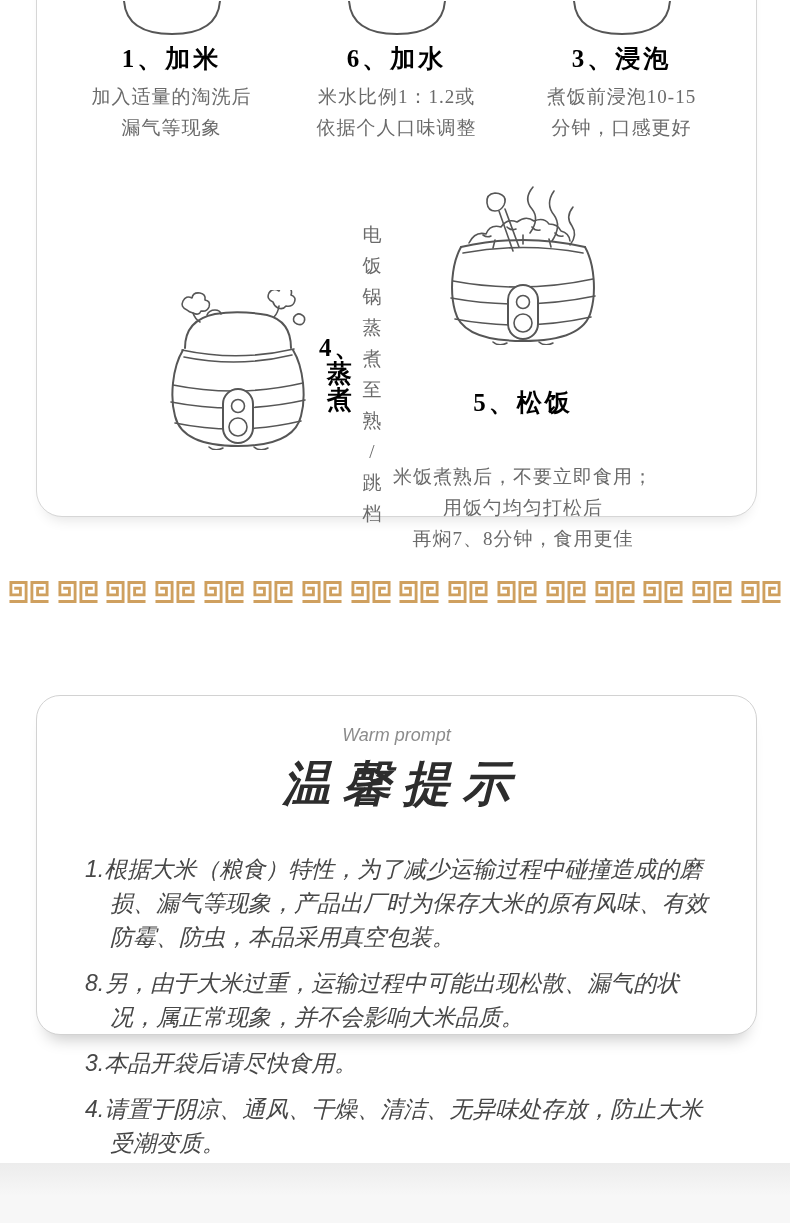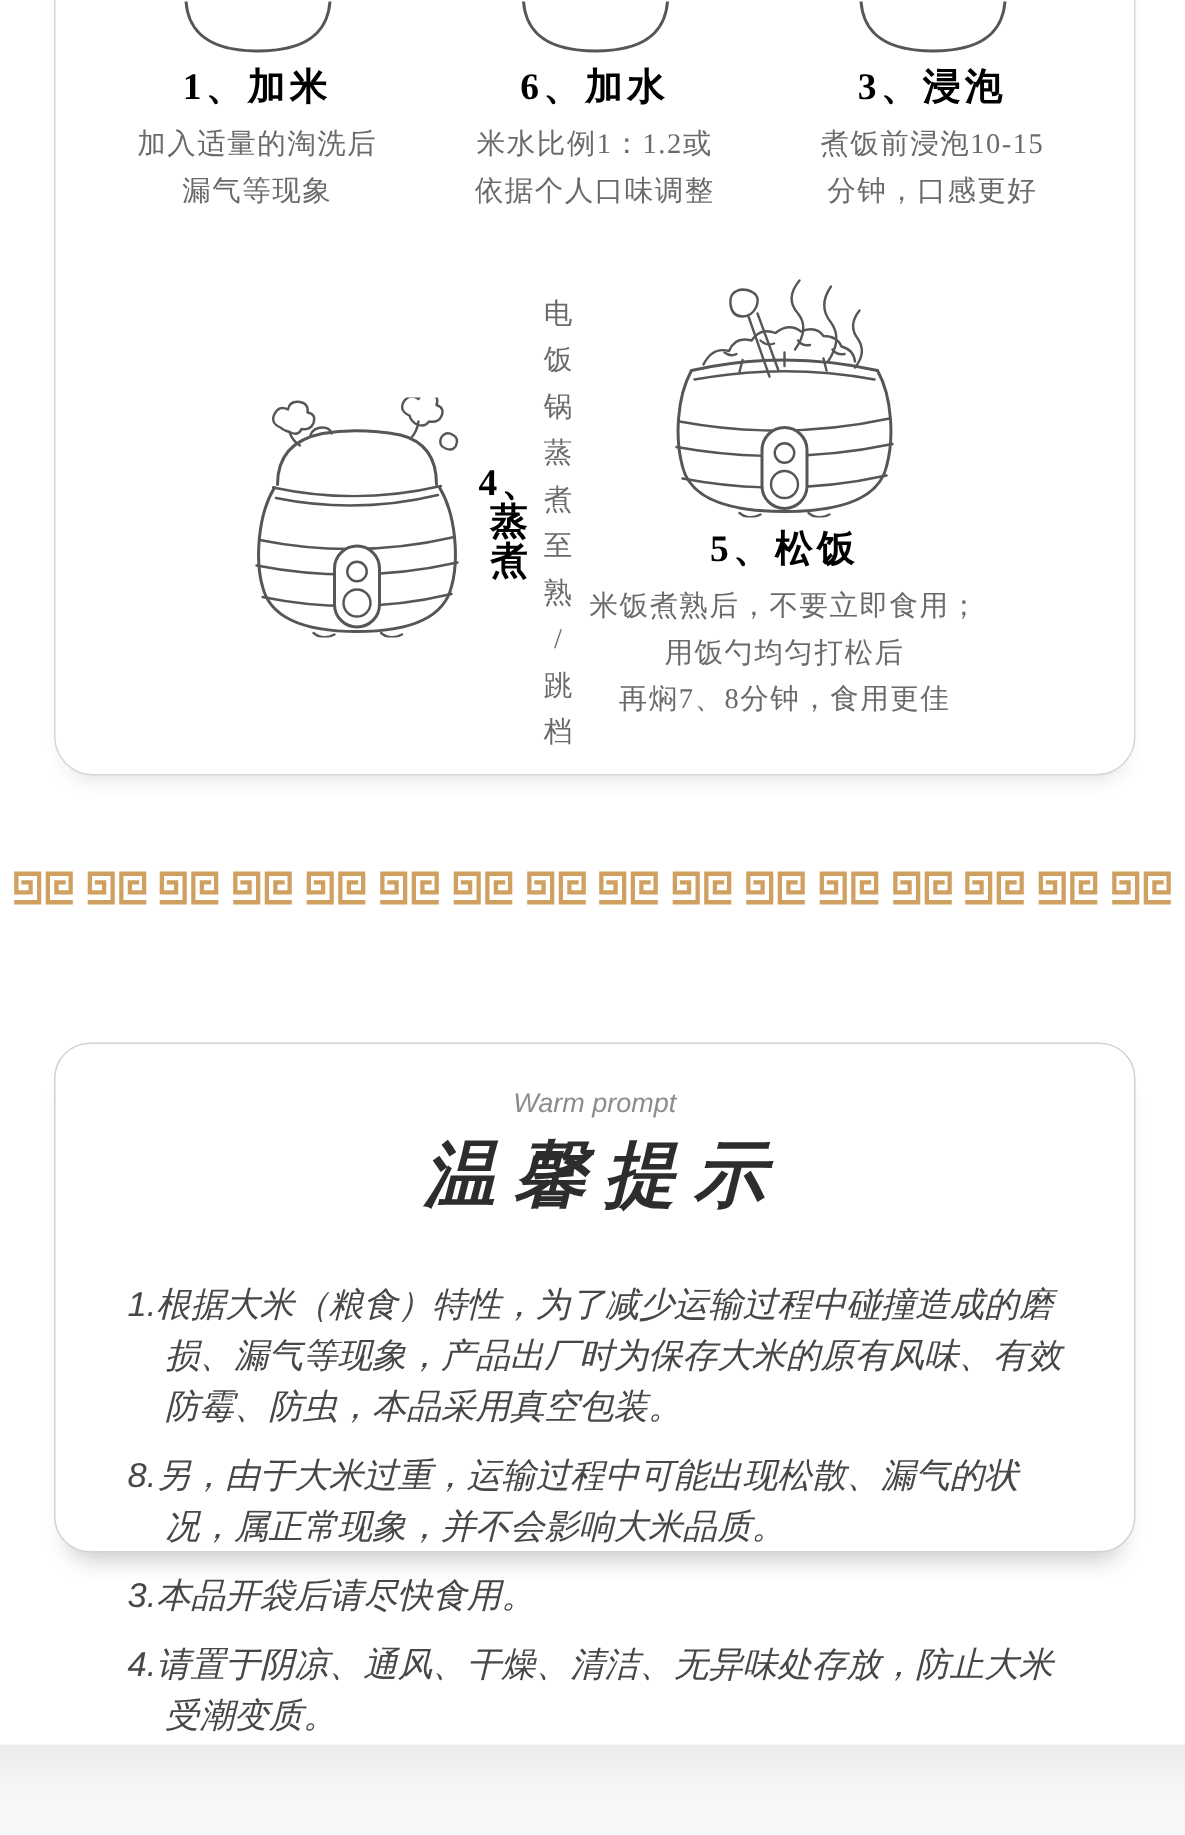--- a/index.html
+++ b/index.html
@@ -19,21 +19,21 @@
     background:#ffffff;
     border:1px solid #d6d6d6;
     border-radius:26px;
     box-shadow:0 10px 14px -8px rgba(0,0,0,.12);
     padding-top:40px;
   }
   .steps-row-1 { display:flex; justify-content:center; }
   .steps-row-1 .step-col { width:225px; display:flex; flex-direction:column; align-items:center; }
   .steps-row-2 { display:flex; margin-top:42px; }
   .step-col-4 { margin-left:120px; width:212px; display:flex; flex-direction:row; align-items:center; }
-  .step-col-5 { margin-left:4px; width:300px; display:flex; flex-direction:column; align-items:center; }
+  .step-col-5 { margin-left:4px; width:300px; display:flex; flex-direction:column; align-items:center;gap:36px; }
   .step-title {
     margin-top:9px;
     font-size:25px; font-weight:bold; color:#000000;
     letter-spacing:3px; line-height:26px; text-align:center;
   }
   .step-desc {
     margin-top:9px;
     font-size:19px; color:#6a6a6a; line-height:31px;
     text-align:center; white-space:pre-line; letter-spacing:1px;
   }

